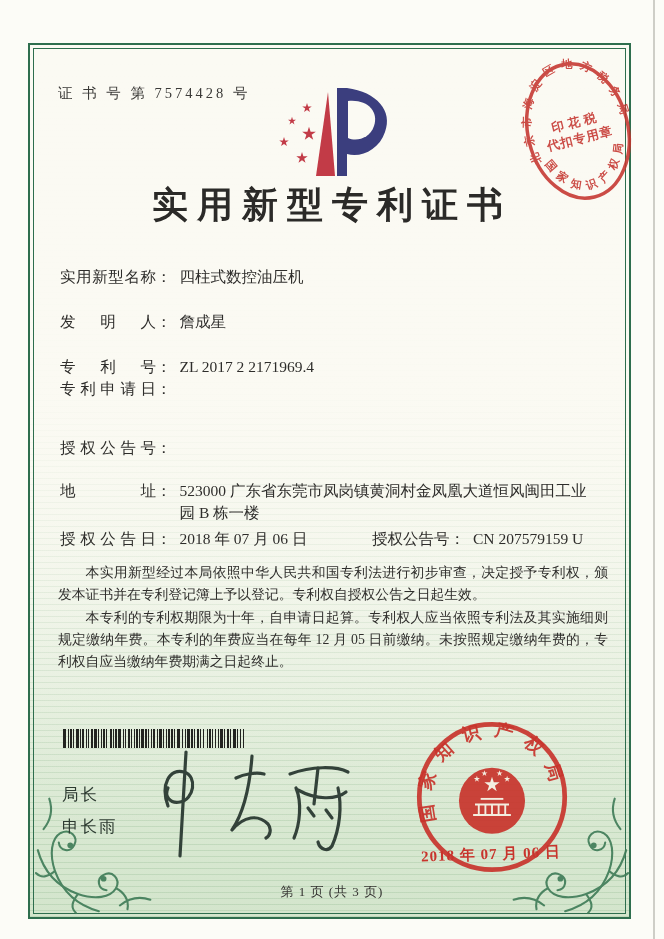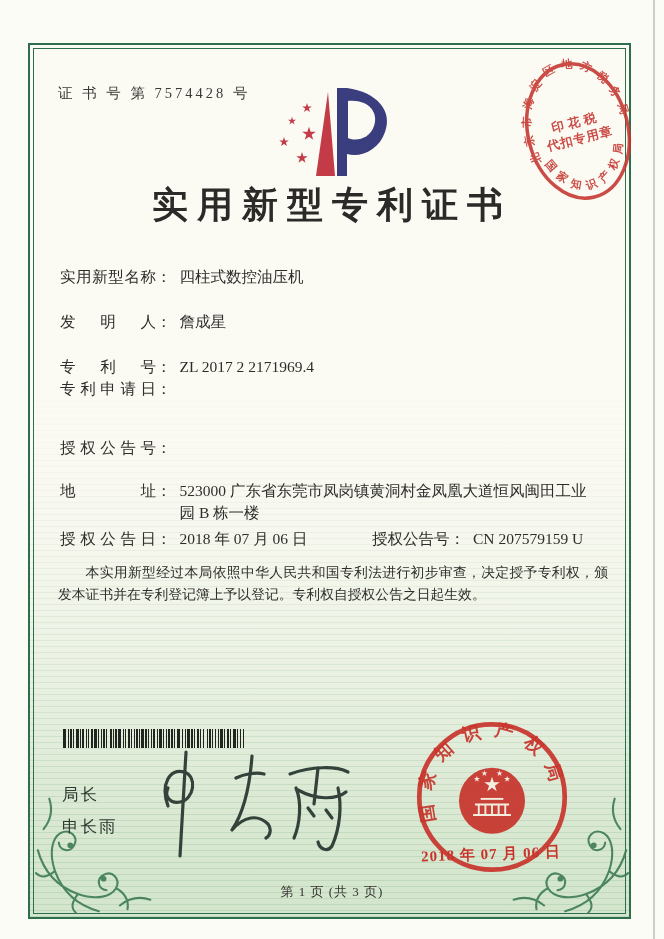--- a/index.html
+++ b/index.html
@@ -174,20 +174,21 @@
       <span class="grant-no">
         <span>授权公告号</span>
           <span>：</span>
         <span class="val">CN 207579159 U</span>
       </span>
     </div>
   </div>
 
   <div class="paras">
     <p>本实用新型经过本局依照中华人民共和国专利法进行初步审查，决定授予专利权，颁发本证书并在专利登记簿上予以登记。专利权自授权公告之日起生效。</p>
+    <p>本专利的专利权期限为十年，自申请日起算。专利权人应当依照专利法及其实施细则规定缴纳年费。本专利的年费应当在每年 12 月 05 日前缴纳。未按照规定缴纳年费的，专利权自应当缴纳年费期满之日起终止。</p>
   </div>
 
   <div class="barcode">
       <div style="width: 3px; background: rgb(34, 36, 32);"></div>
       <div style="width: 2px; background: transparent;"></div>
       <div style="width: 1px; background: rgb(34, 36, 32);"></div>
       <div style="width: 1px; background: transparent;"></div>
       <div style="width: 2px; background: rgb(34, 36, 32);"></div>
       <div style="width: 1px; background: transparent;"></div>
       <div style="width: 1px; background: rgb(34, 36, 32);"></div>

